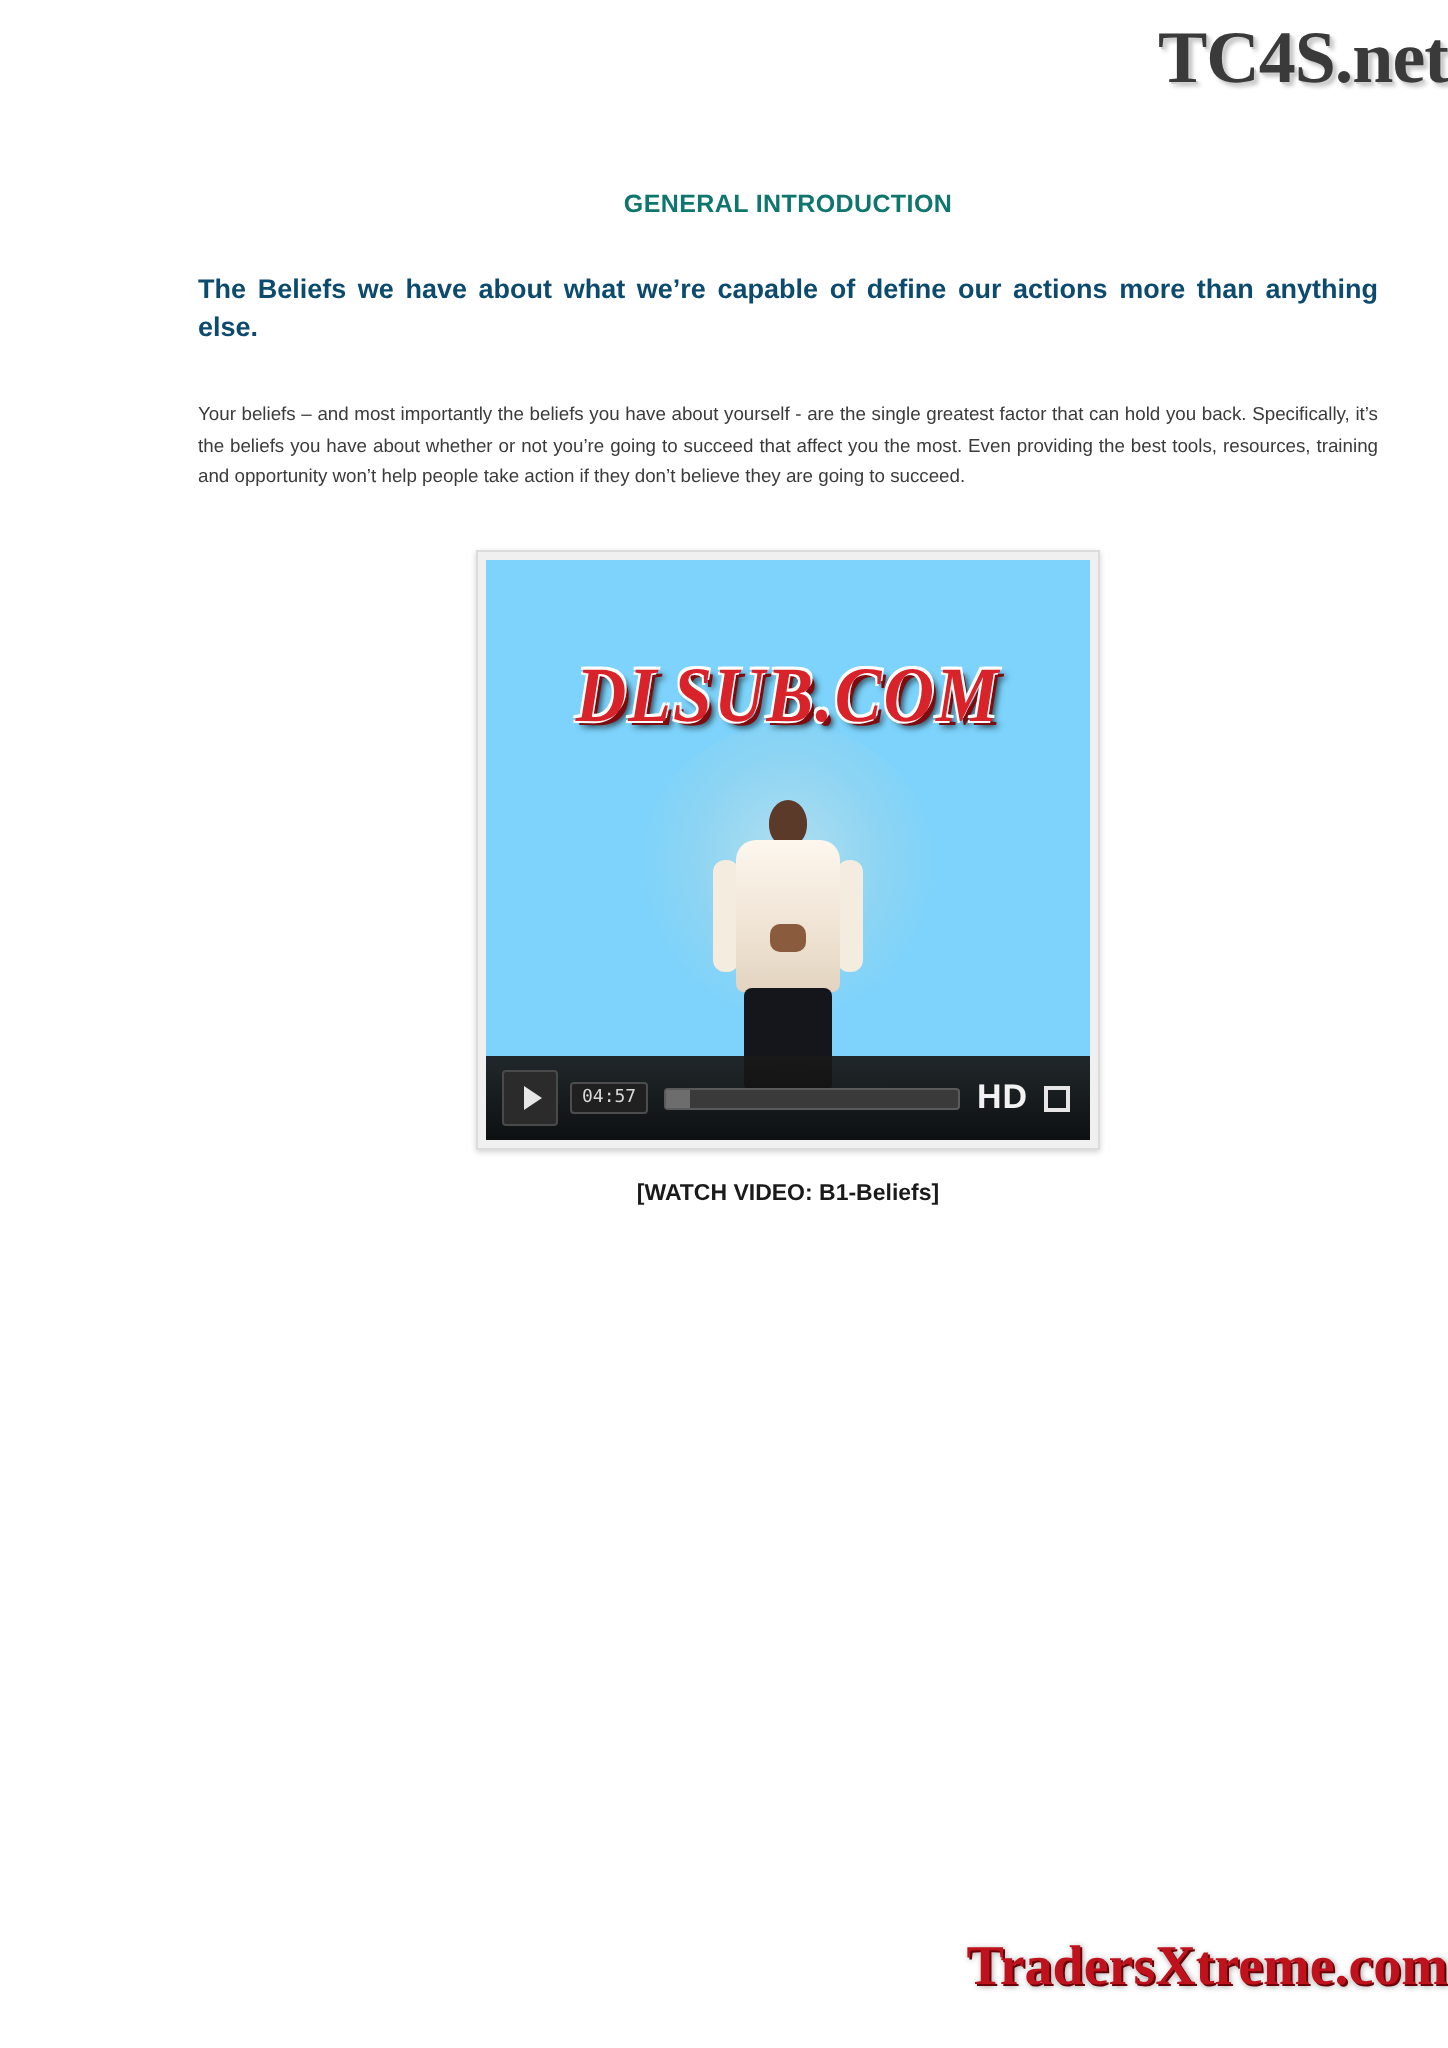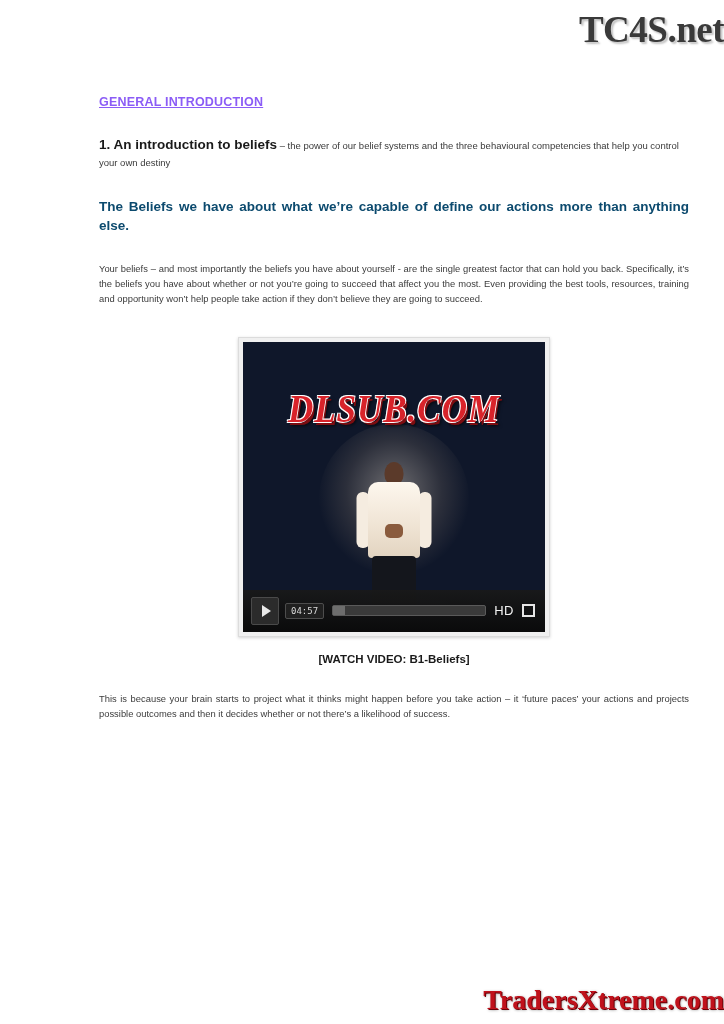--- a/index.html
+++ b/index.html
@@ -31,45 +31,44 @@
     right: 14px;
     font-family: "Liberation Serif", serif;
     font-weight: bold;
     font-size: 37px;
     letter-spacing: -0.5px;
     color: #3a3a3a;
     text-shadow: 1px 1px 0 #cfcfcf, 2px 2px 2px rgba(0,0,0,0.25);
   }
   .wm-bottom {
     position: absolute;
-    bottom: 8px;
+    bottom: 24px;
     right: 14px;
     font-family: "Liberation Serif", serif;
     font-weight: bold;
     font-size: 28px;
     color: #c0121c;
     text-shadow: 1px 1px 0 #6b0007, 1px 1px 3px rgba(0,0,0,0.45);
   }
 
   
   .content {
     position: absolute;
     left: 67px;
     top: 95px;
     width: 590px;
   }
 
   .doc-title {
-    text-align: left;
+    text-align: center;
     font-weight: bold;
     font-size: 12.5px;
     letter-spacing: 0.2px;
     margin: 0 0 26px 0;
-    color: #8b5cf6;
-    text-decoration: underline;
+    color: #0f766e;
   }
 
   .lead-bold {
     font-weight: bold;
     font-size: 13.5px;
     margin: 0 0 22px 0;
     color: #1a1a1a;
   }
 
   .topic {
@@ -117,21 +116,21 @@
     background: #f0f0f0;
     border: 1px solid #dcdcdc;
     padding: 4px;
     box-shadow: 0 1px 3px rgba(0,0,0,0.18);
     box-sizing: content-box;
   }
   .video-screen {
     position: relative;
     width: 302px;
     height: 290px;
-    background: #0f172a;
+    background: #7dd3fc;
     overflow: hidden;
   }
   .video-logo {
     position: absolute;
     top: 48px;
     left: 0;
     width: 100%;
     text-align: center;
     font-family: "Liberation Serif", serif;
     font-weight: bold;
@@ -260,22 +259,22 @@
     cursor: pointer;
   }
   .seek .buffered {
     position: absolute;
     left: 0; top: 0; bottom: 0;
     width: 8%;
     background: #6d6d6d;
   }
   .hd-badge {
     color: #f2f2f2;
-    font-weight: normal;
-    font-size: 13px;
+    font-weight: bold;
+    font-size: 17px;
     letter-spacing: 0.5px;
     flex: 0 0 auto;
     margin-right: 8px;
     cursor: pointer;
   }
   .fs-btn {
     width: 13px; height: 13px;
     position: relative;
     flex: 0 0 auto;
     margin-right: 2px;
@@ -304,23 +303,20 @@
 
 <div class="page">
 
   <div class="wm-top">TC4S.net</div>
 
   <div class="content">
 
     <div class="doc-title">GENERAL INTRODUCTION</div>
 
 
-    <p class="topic">
-      <span class="topic-num">1. An introduction to beliefs</span><span class="topic-desc"> – the power of our belief systems and the three behavioural competencies that help you control your own destiny</span>
-    </p>
 
 
 
     <p class="statement">The Beliefs we have about what we’re capable of define our actions more than anything else.</p>
 
     <p class="para">Your beliefs – and most importantly the beliefs you have about yourself - are the single greatest factor that can hold you back. Specifically, it’s the beliefs you have about whether or not you’re going to succeed that affect you the most. Even providing the best tools, resources, training and opportunity won’t help people take action if they don’t believe they are going to succeed.</p>
 
     <div class="video-wrap">
       <div class="video-frame">
         <div class="video-screen">
@@ -352,19 +348,18 @@
                 <i></i>
               </div>
           </div>
 
         </div>
       </div>
     </div>
 
     <div class="video-caption">[WATCH VIDEO: B1-Beliefs]</div>
 
-    <p class="para">This is because your brain starts to project what it thinks might happen before you take action – it ‘future paces’ your actions and projects possible outcomes and then it decides whether or not there’s a likelihood of success.</p>
 
   </div>
 
   <div class="wm-bottom">TradersXtreme.com</div>
 
 </div>
 
 </body></html>

